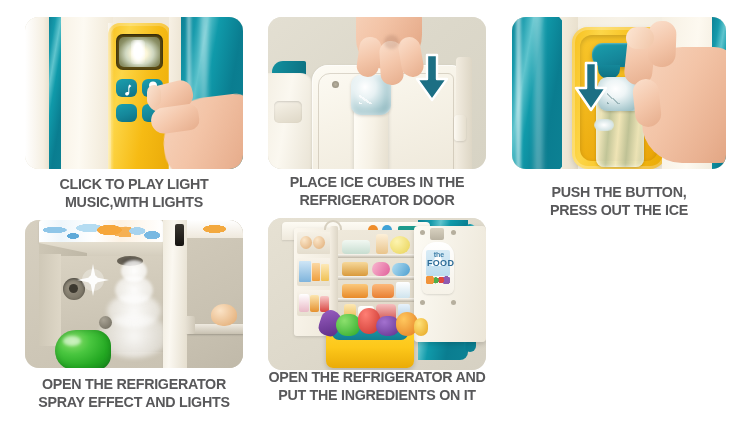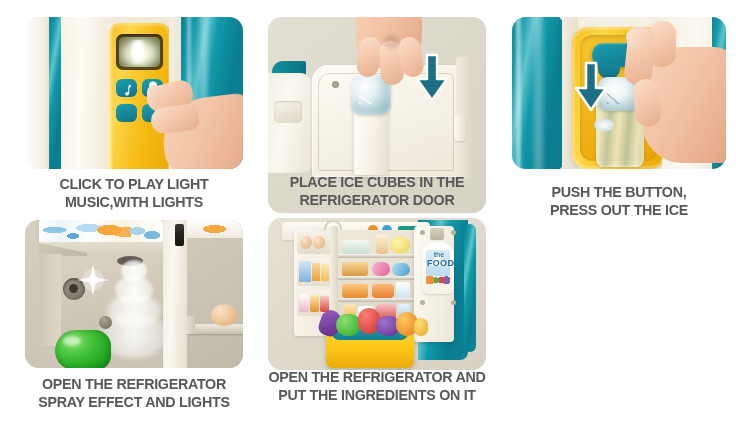--- a/index.html
+++ b/index.html
@@ -28,21 +28,21 @@
     line-height: 17.5px;
     letter-spacing: -0.3px;
     color: #58585a;
     transform: scaleX(0.94);
     white-space: pre-line;
   }
 
   
   #p1 { left: 25px;  top: 17px;  width: 218px; height: 152px; }
   #p1 .caption { top: 158px; }
-  #p2 { left: 268px; top: 17px;  width: 218px; height: 196px; }
+  #p2 { left: 268px; top: 17px;  width: 218px; height: 152px; }
   #p2 .caption { top: 156px; }
   #p3 { left: 512px; top: 17px;  width: 214px; height: 152px; }
   #p3 .caption { top: 166px; }
   #p4 { left: 25px;  top: 220px; width: 218px; height: 148px; }
   #p4 .caption { top: 155px; }
   #p5 { left: 268px; top: 218px; width: 218px; height: 152px; }
   #p5 .caption { top: 150px; }
 
   
   .lay { position: absolute; }
@@ -441,21 +441,21 @@
            background:linear-gradient(180deg,#ffffff,#cfe4ee);"></div>
       <div class="lay" style="left:76px;top:86px;width:12px;height:18px;border-radius:3px;
            background:linear-gradient(180deg,#fde8b5,#e8b23d);"></div>
       <div class="lay" style="left:90px;top:88px;width:16px;height:16px;border-radius:3px;
            background:linear-gradient(180deg,#ffffff,#eee7d8);"></div>
       <div class="lay" style="left:108px;top:86px;width:20px;height:18px;border-radius:4px;
            background:linear-gradient(180deg,#f6c0c0,#cf4a44);"></div>
       <div class="lay" style="left:130px;top:86px;width:12px;height:18px;border-radius:2px;
            background:linear-gradient(180deg,#e7f2fb,#a8c8de);"></div>
 
-      <div class="lay" style="left:146px;top:8px;width:40px;height:116px;border-radius:4px;
+      <div class="lay" style="left:146px;top:8px;width:72px;height:116px;border-radius:4px;
            background:linear-gradient(100deg,#fdfbf4,#ece6d8);box-shadow:0 2px 5px rgba(0,0,0,.16);">
         <div class="lay" style="left:16px;top:2px;width:14px;height:12px;border-radius:2px;
              background:linear-gradient(180deg,#d8d1c0,#bab3a2);"></div>
         <div class="lay" style="left:8px;top:16px;width:32px;height:52px;border-radius:14px 14px 6px 6px;
              background:linear-gradient(180deg,#ffffff,#f6f2e8);box-shadow:0 1px 2px rgba(0,0,0,.12);">
           <div class="lay" style="left:4px;top:8px;width:24px;height:26px;
                background:linear-gradient(180deg,#d9ecf6,#bcdcee);border-radius:2px;"></div>
           <div class="lay" style="left:9px;top:10px;width:14px;height:14px;
                background:#ffffff;clip-path:polygon(50% 0,100% 100%,0 100%);"></div>
           <div class="lay" style="left:6px;top:9px;width:22px;text-align:center;color:#3f7fa8;

